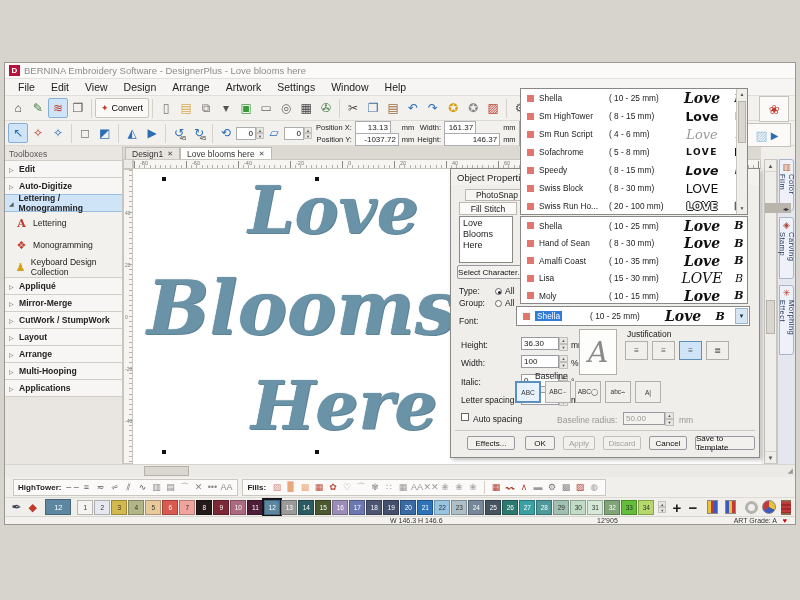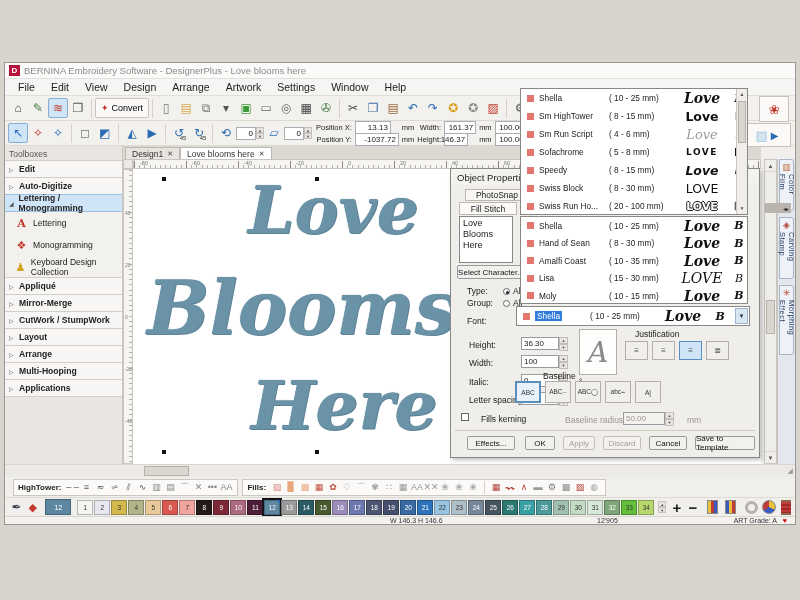--- a/index.html
+++ b/index.html
@@ -80,21 +80,21 @@
   .swatch.sel { outline:2px solid #14141a; outline-offset:0; }
   .swatch.sel::after { content:""; position:absolute; right:-1px; top:-1px; border-left:4px solid transparent; border-top:4px solid #2a6db5; }
   .pbtn { font-size:15px; font-weight:bold; color:#1a1a1a; width:16px; text-align:center; flex:0 0 auto; }
   .threadic { width:11px; height:14px; margin:0 1px; flex:0 0 auto; border:1px solid #888; }
   .statusbar { position:absolute; left:0; right:0; bottom:0; height:8px; background:#f4f2ef; border-top:1px solid #d8d5cf; font-size:7px; color:#333; }
   .statusbar span { position:absolute; top:0; }
   
   .dialog { position:absolute; left:450px; top:168px; width:310px; height:290px; background:#f0eeeb; border:1px solid #8a8884; box-shadow:2px 2px 4px rgba(0,0,0,.25); z-index:10; font-size:8.5px; color:#1a1a1a; }
   .dlg-title { height:16px; display:flex; align-items:center; padding:0 6px; font-size:9.5px; color:#222; background:#f4f2ef; }
   .dtabx { position:absolute; border:1px solid #bbb8b2; background:#f7f6f3; font-size:8.5px; display:flex; align-items:center; justify-content:center; }
-  .dlbl { position:absolute; font-size:8.5px; color:#1a1a1a;margin-left:8px; }
+  .dlbl { position:absolute; font-size:8.5px; color:#1a1a1a; }
   .dlbl.dis { color:#9a9792; }
   .dinput { position:absolute; background:#fff; border:1px solid #9b99a0; height:13px; display:flex; align-items:center; padding:0 2px; font-size:8px; }
   .dinput.dis { color:#9a9792; background:#f4f2ef; }
   .dspin { position:absolute; width:9px; height:13px; display:flex; flex-direction:column; }
   .dspin span { flex:1; background:#e8e6e2; border:1px solid #c2bfb9; font-size:4px; line-height:5px; text-align:center; color:#555; }
   .dbtn { position:absolute; height:14px; background:#f3f1ee; border:1px solid #9b99a0; border-radius:2px; font-size:8px; display:flex; align-items:center; justify-content:center; color:#111; }
   .dbtn.dis { color:#a3a09b; border-color:#c2bfb9; }
   .jbtn { position:absolute; width:23px; height:19px; background:#f1efec; border:1px solid #b2afa9; display:flex; align-items:center; justify-content:center; font-size:8px; color:#555; }
   .jbtn.sel { background:#cfe4f7; border-color:#5a8fc0; }
   .bbtn { position:absolute; width:26px; height:22px; background:#f1efec; border:1px solid #b2afa9; display:flex; align-items:center; justify-content:center; font-size:8px; color:#333; }
@@ -230,21 +230,21 @@
         <span>mm</span>
         <span class="lbl">Width:</span>
         <span class="tbfield" style="width: 32px;">161.37</span>
         <span>mm</span>
         <span class="tbfield" style="width: 32px;">100.00</span>
         <span>%</span>
         <span class="lbl">Position Y:</span>
         <span class="tbfield" style="width: 44px;">-1037.72</span>
         <span>mm</span>
         <span class="lbl">Height:</span>
-        <span class="tbfield" style="width: 24px;">146.37</span>
+        <span class="tbfield" style="width: 56px;">146.37</span>
         <span>mm</span>
         <span class="tbfield" style="width: 32px;">100.00</span>
         <span>%</span>
       </div>
       <div class="tsep"></div>
       <div class="icon" style="color: rgb(216, 169, 78);">◧</div>
       <div class="icon" style="color: rgb(119, 119, 119);">▣</div>
       <div class="icon" style="color: rgb(119, 119, 119);">▣</div>
       <div class="icon" style="color: rgb(119, 119, 119);">✎</div>
       <div class="tbfield" style="width: 16px;">0</div>
@@ -545,21 +545,21 @@
 
   <div class="dlbl" style="left:10px; top:226px;">Letter spacing:</div>
   <div class="dinput" style="left:70px; top:223px; width:38px;">0.00</div>
   <div class="dspin" style="left:108px; top:223px;">
       <span>▲</span>
       <span>▼</span>
     </div>
   <div class="dlbl" style="left:120px; top:226px;">mm</div>
 
   <div class="chk" style="left:10px; top:244px;"></div>
-  <div class="dlbl" style="left:22px; top:245px;">Fills kerning</div>
+  <div class="dlbl" style="left:22px; top:245px;">Auto spacing</div>
 
   <div class="previewA">A</div>
 
   <div class="dlbl" style="left:176px; top:160px;">Justification</div>
   <div id="jbtns"></div>
 
   <div class="dlbl" style="left:84px; top:202px;">Baseline</div>
   <div id="bbtns"></div>
 
   <div class="dlbl dis" style="left:106px; top:246px;">Baseline radius:</div>

